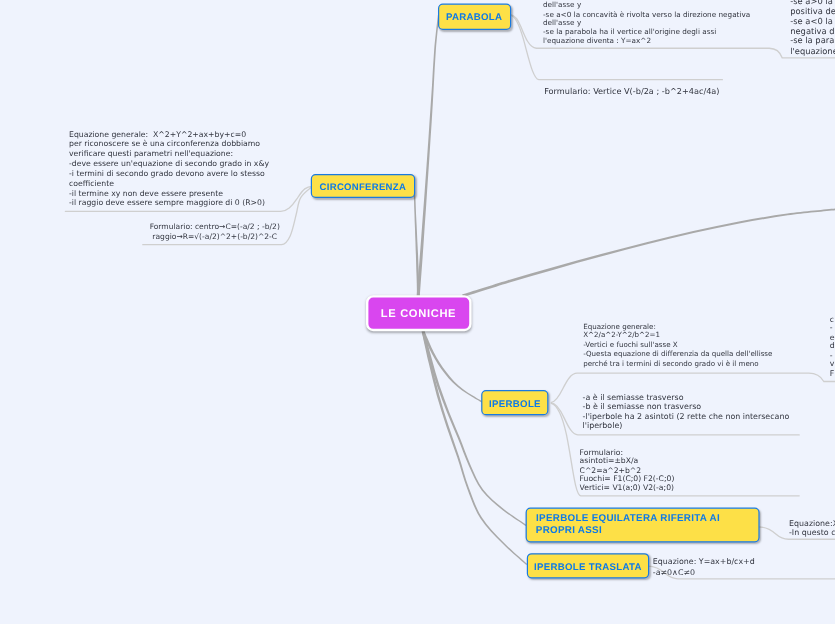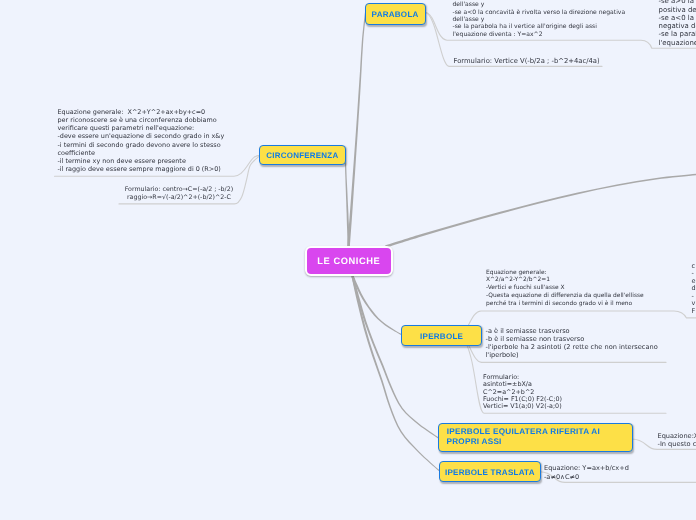--- a/index.html
+++ b/index.html
@@ -61,21 +61,21 @@
       <path d="M 540,471.8 C 546,471.8 550,474 554.5,478 C 559,482 562,482.4 565,482.4 L 696,482.4"></path>
     </g>
   </svg>
 
   <div class="node central" style="left:304.5px;top:245.5px;width:88px;height:30px;font-size:9.3px;">LE CONICHE</div>
 
   <div class="node topic" style="left:364.5px;top:2.5px;width:61px;height:22px;font-size:8.05px;padding-top:1.5px;">PARABOLA</div>
 
   <div class="node topic" style="left:259px;top:144.5px;width:86.5px;height:20px;font-size:7.95px;padding-top:1.2px;">CIRCONFERENZA</div>
 
-  <div class="node topic" style="left:401px;top:324.8px;width:81px;height:21px;font-size:8.05px;padding-top:1.5px;">IPERBOLE</div>
+  <div class="node topic" style="left:401px;top:324.8px;width:56px;height:21px;font-size:8.05px;padding-top:1.5px;">IPERBOLE</div>
 
   <div class="node topic" style="left:438.5px;top:460.8px;width:102.5px;height:21.5px;font-size:8.05px;padding-top:1.2px;">IPERBOLE TRASLATA</div>
 
   <div class="node topic" style="left:438px;top:422.6px;width:195px;height:29px;font-size:8.18px;line-height:10.2px;text-align:left;justify-content:flex-start;padding-left:7.5px;">IPERBOLE EQUILATERA RIFERITA AI
 PROPRI ASSI</div>
 
   <div class="txt" style="left:57.5px;top:107.8px;font-size:6.45px;line-height:8.2px;">Equazione generale:  X^2+Y^2+ax+by+c=0
 per riconoscere se è una circonferenza dobbiamo
 verificare questi parametri nell'equazione:
 -deve essere un'equazione di secondo grado in x&amp;y
@@ -86,21 +86,21 @@
 
   <div class="txt" style="left:124.7px;top:185.8px;font-size:6.3px;line-height:7.9px;text-align:center;">Formulario: centro→C=(-a/2 ; -b/2)
 raggio→R=√(-a/2)^2+(-b/2)^2-C</div>
 
   <div class="txt" style="left:452.5px;top:1.2px;font-size:6.05px;line-height:7.4px;">dell'asse y
 -se a&lt;0 la concavità è rivolta verso la direzione negativa
 dell'asse y
 -se la parabola ha il vertice all'origine degli assi
 l'equazione diventa : Y=ax^2</div>
 
-  <div class="txt" style="left:453.5px;top:57px;font-size:6.8px;line-height:8.5px;text-align:right;">Formulario: Vertice V(-b/2a ; -b^2+4ac/4a)</div>
+  <div class="txt" style="left:453.5px;top:72px;font-size:6.8px;line-height:8.5px;text-align:right;">Formulario: Vertice V(-b/2a ; -b^2+4ac/4a)</div>
 
   <div class="txt" style="left:658.5px;top:-2.8px;font-size:6.95px;line-height:8.3px;">-se a&gt;0 la
 positiva del
 -se a&lt;0 la
 negativa de
 -se la parab
 l'equazione</div>
 
   <div class="txt" style="left:486px;top:269.6px;font-size:5.92px;line-height:7.8px;">Equazione generale:
 X^2/a^2-Y^2/b^2=1

